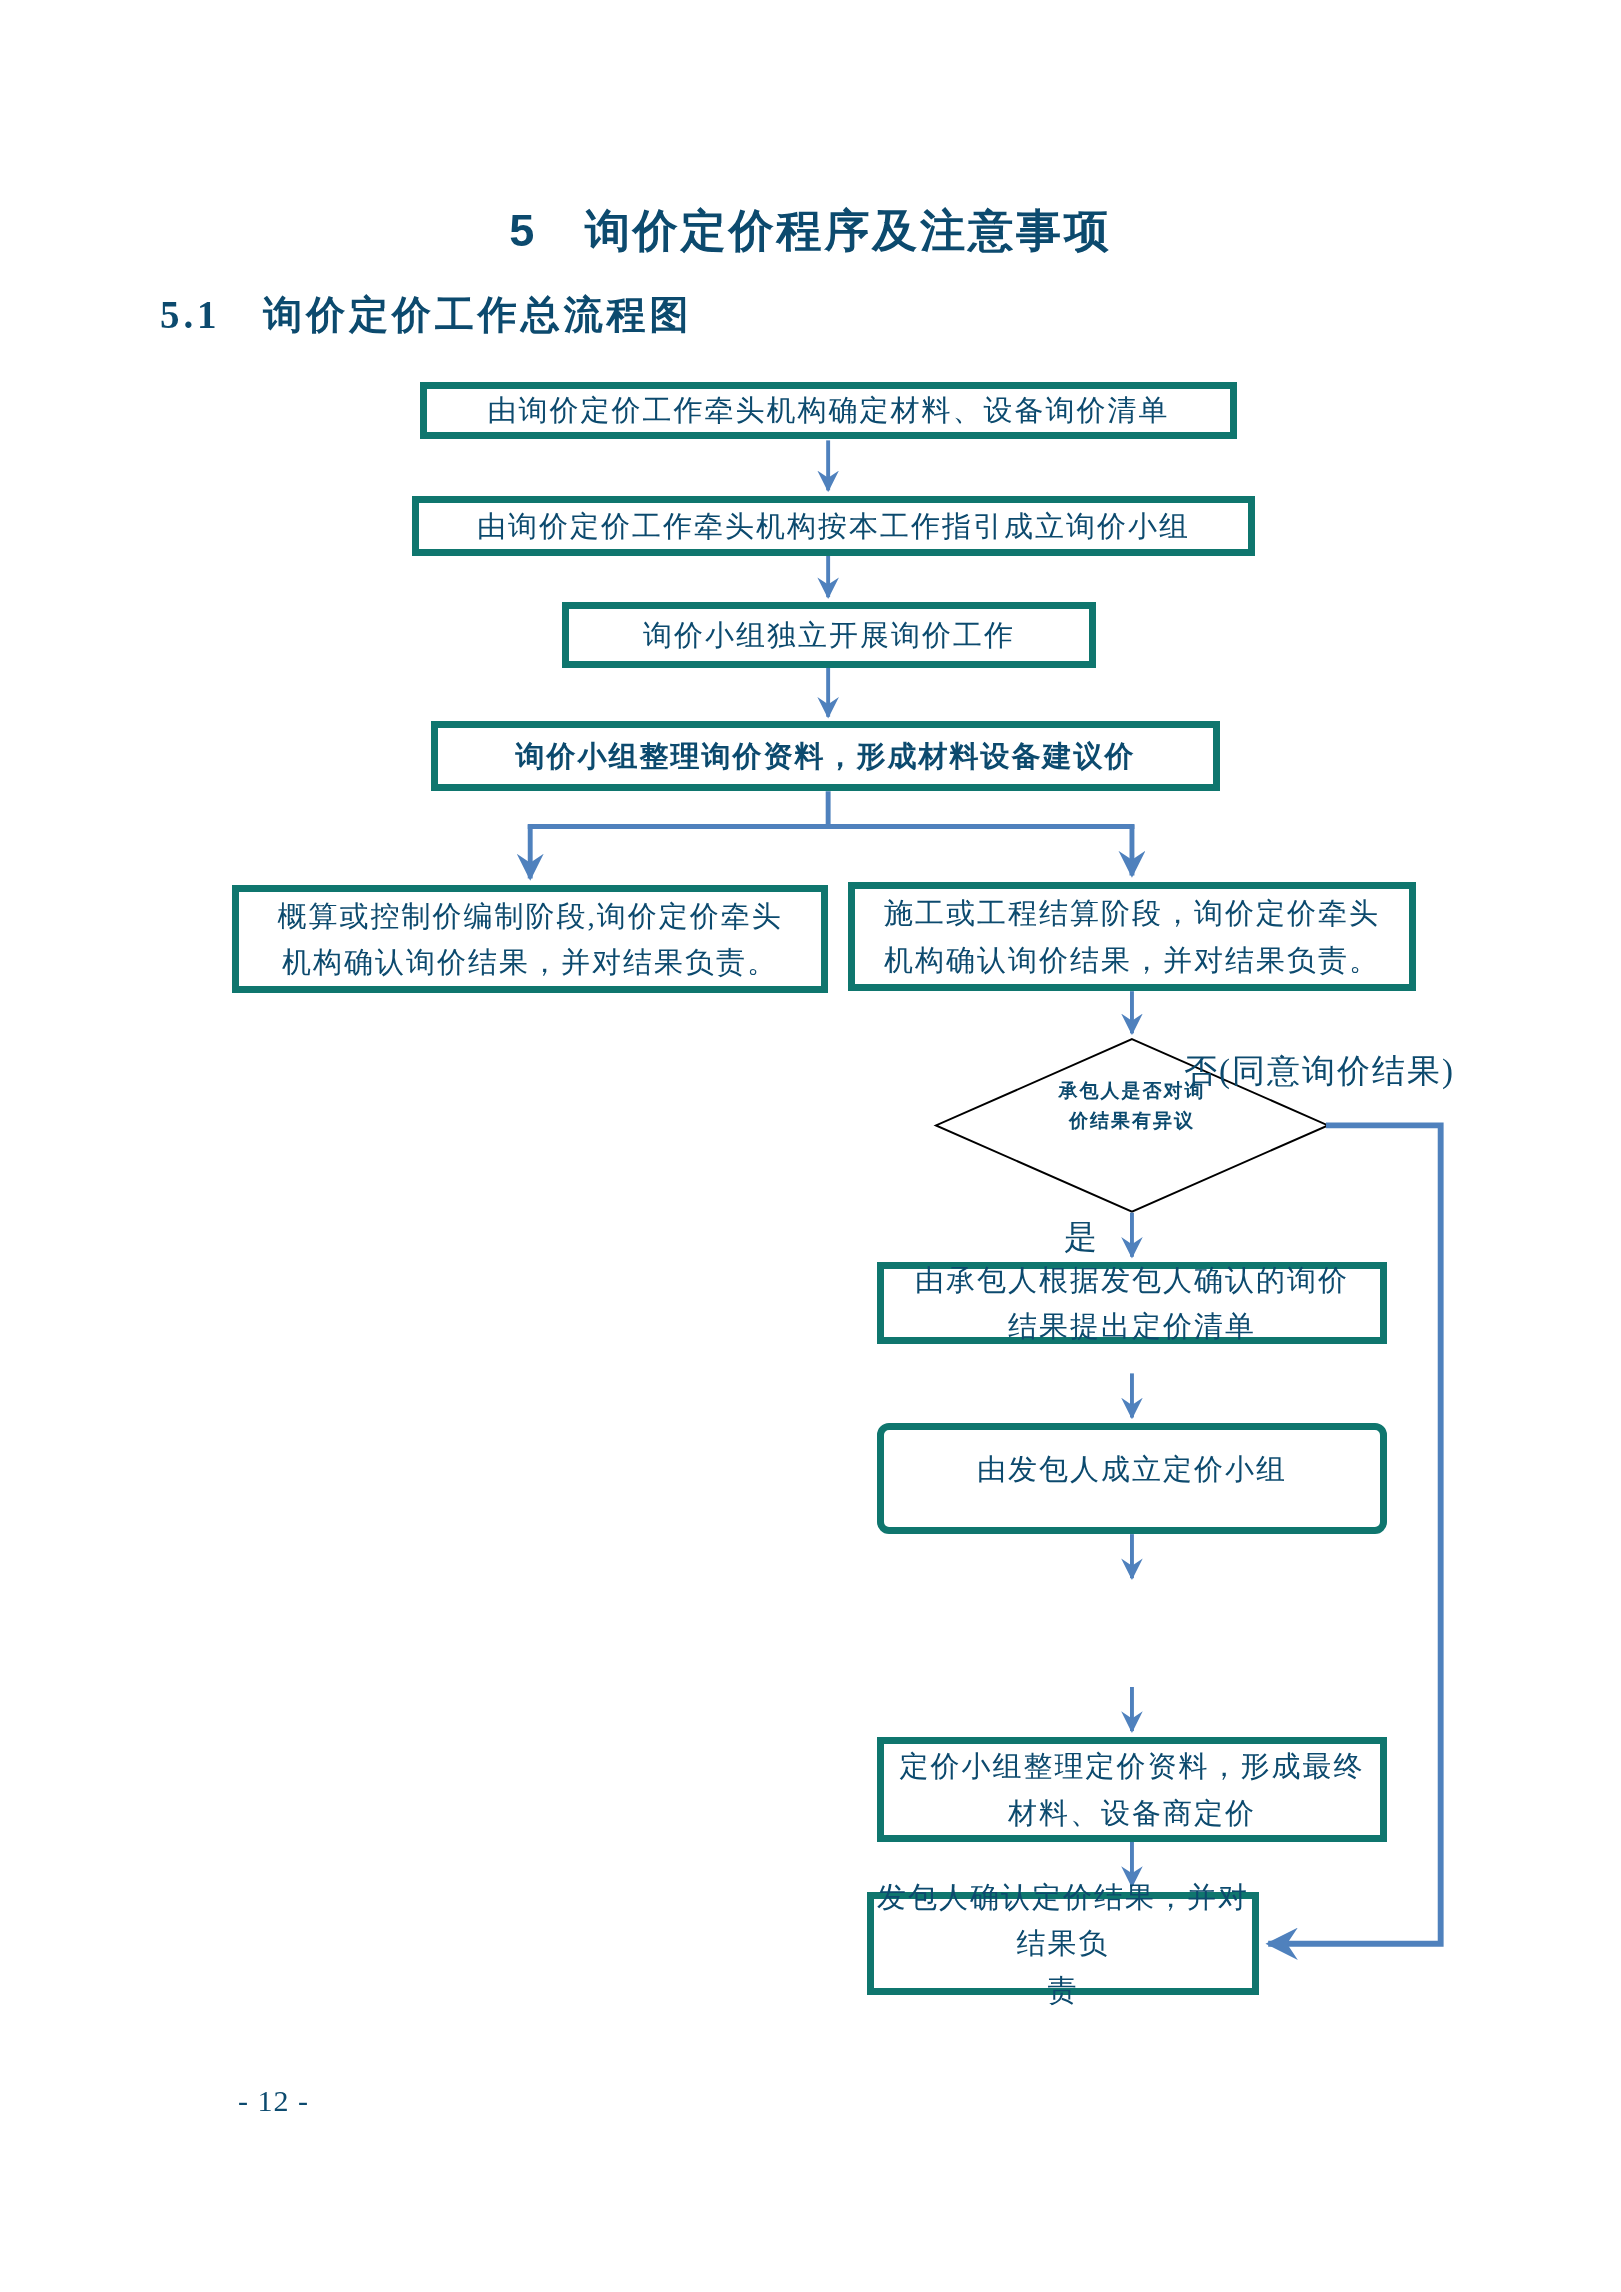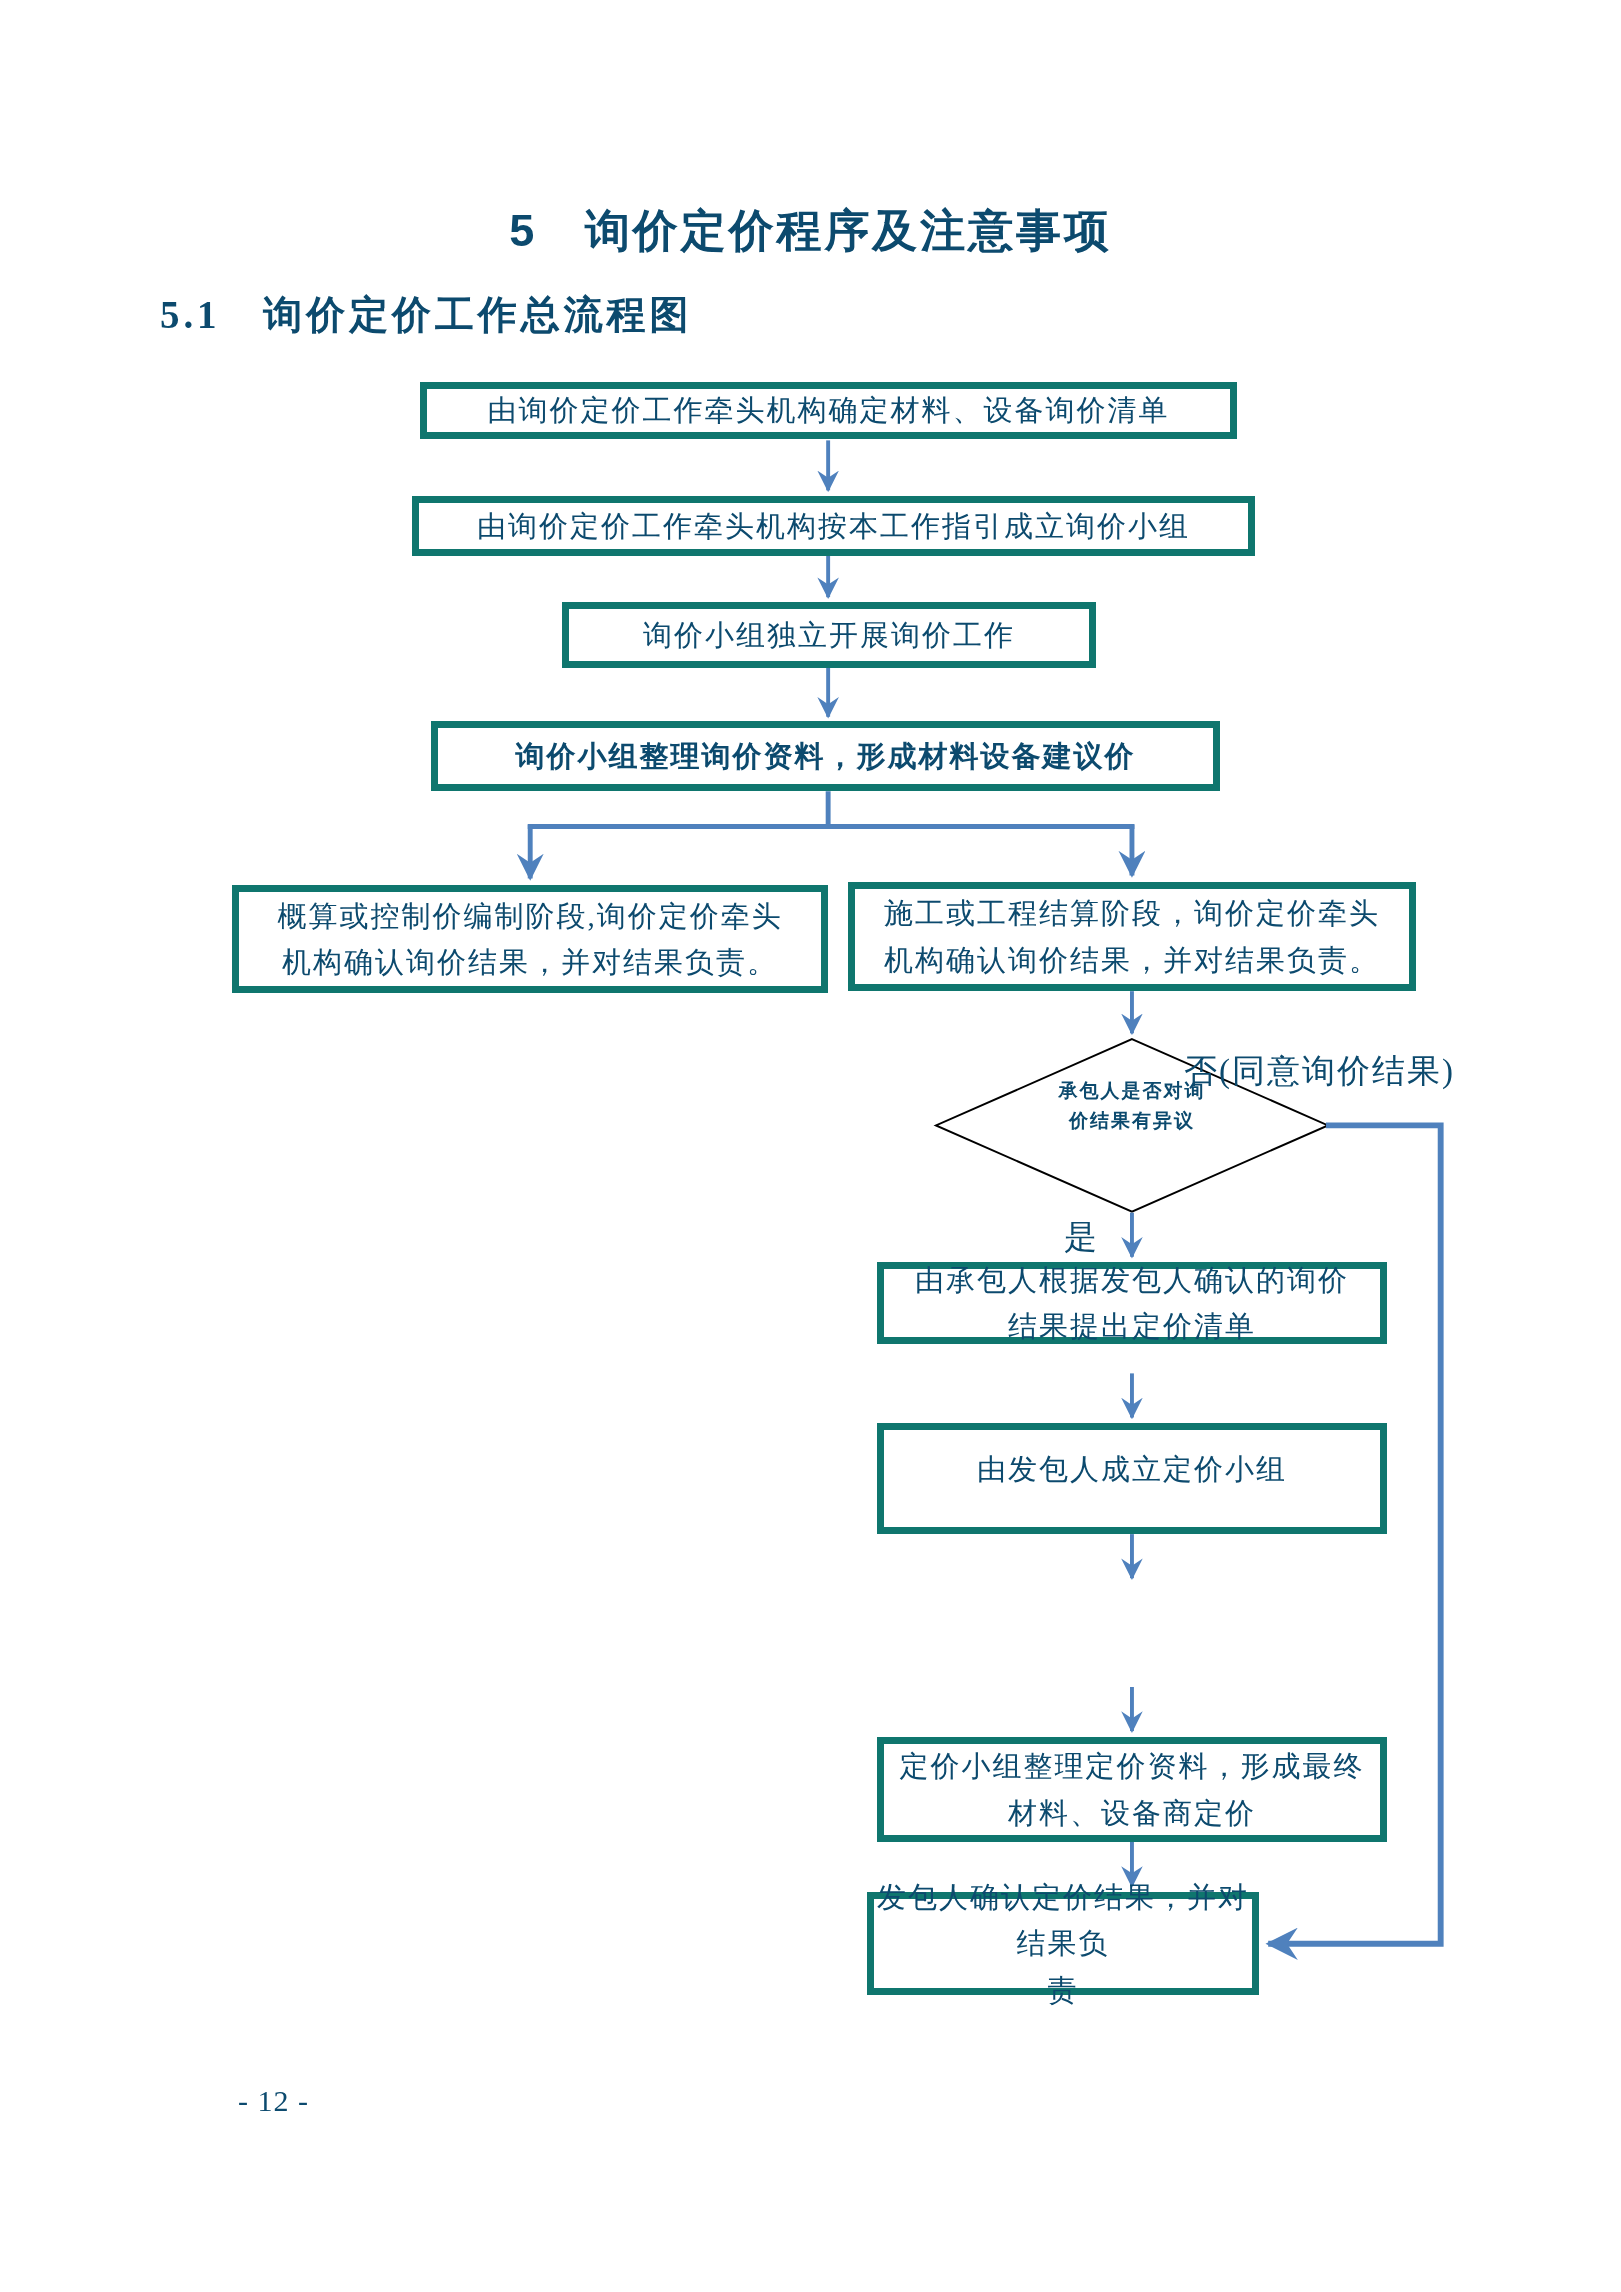--- a/index.html
+++ b/index.html
@@ -53,20 +53,21 @@
     justify-content:center;
     text-align:center;
     font-size:29px;
     letter-spacing:2px;
     line-height:1.6;
     white-space:pre-line;
   }
   .fc-box.align-top{
     align-items:flex-start;
     padding-top:15.7px;
+    border-radius:12px;
   }
   .fc-diamond-text{
     position:absolute;
     left:936px; top:1076px;
     width:392px;
     text-align:center;
     font-size:19px;
     letter-spacing:2px;
     line-height:1.6;
     white-space:pre-line;

